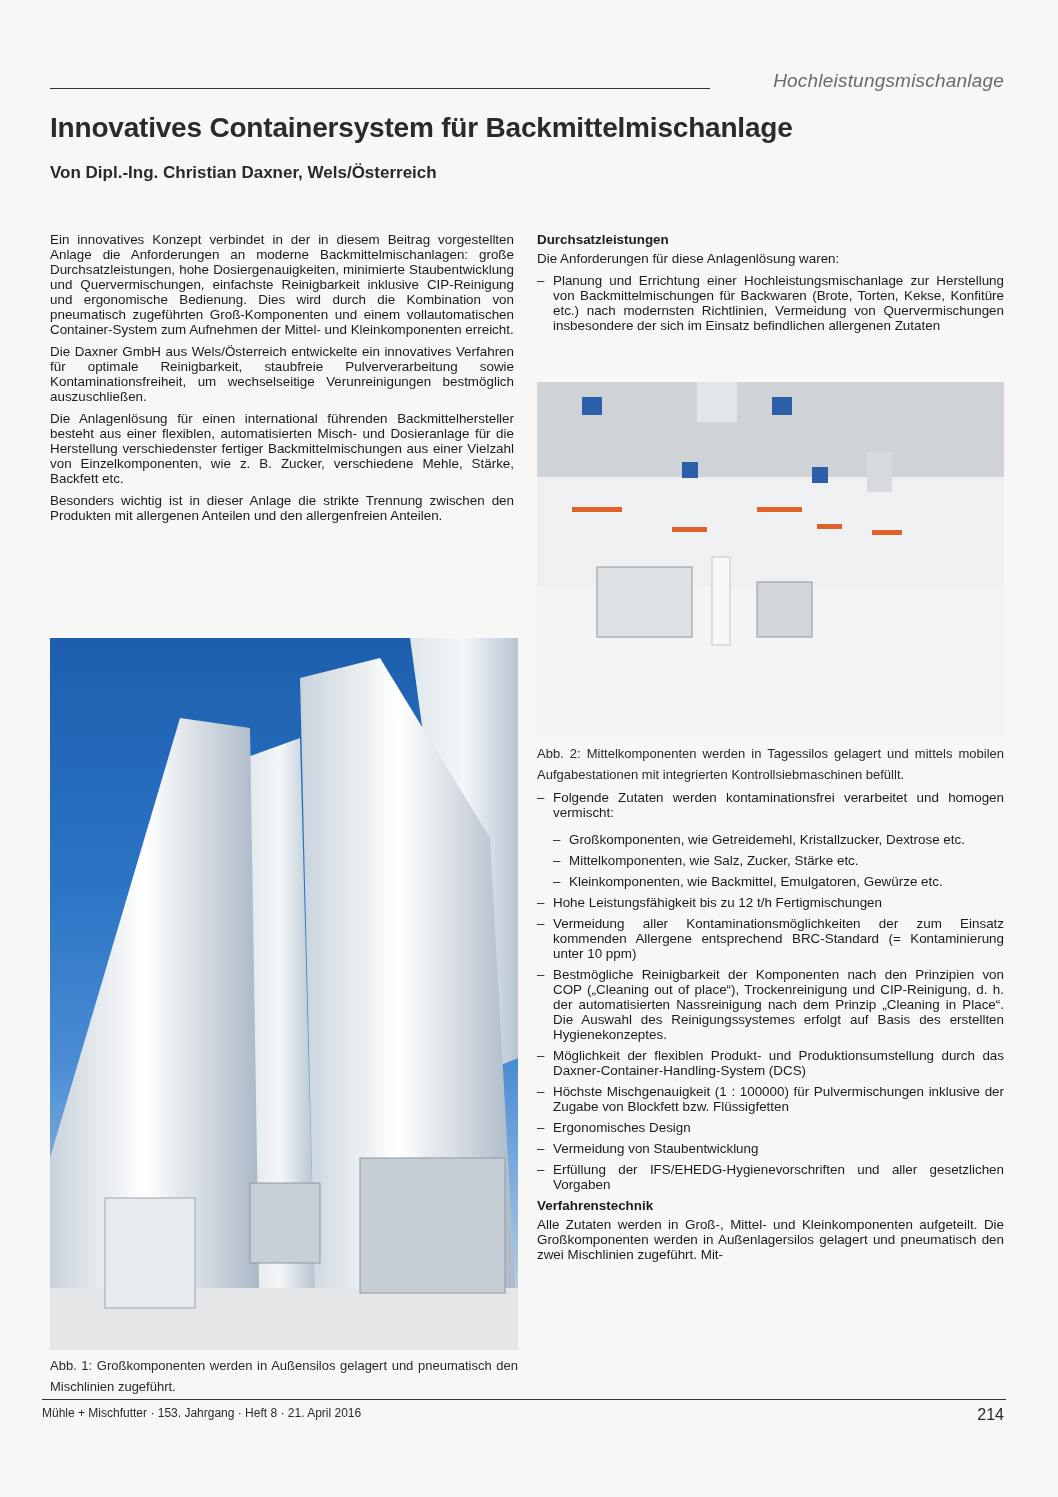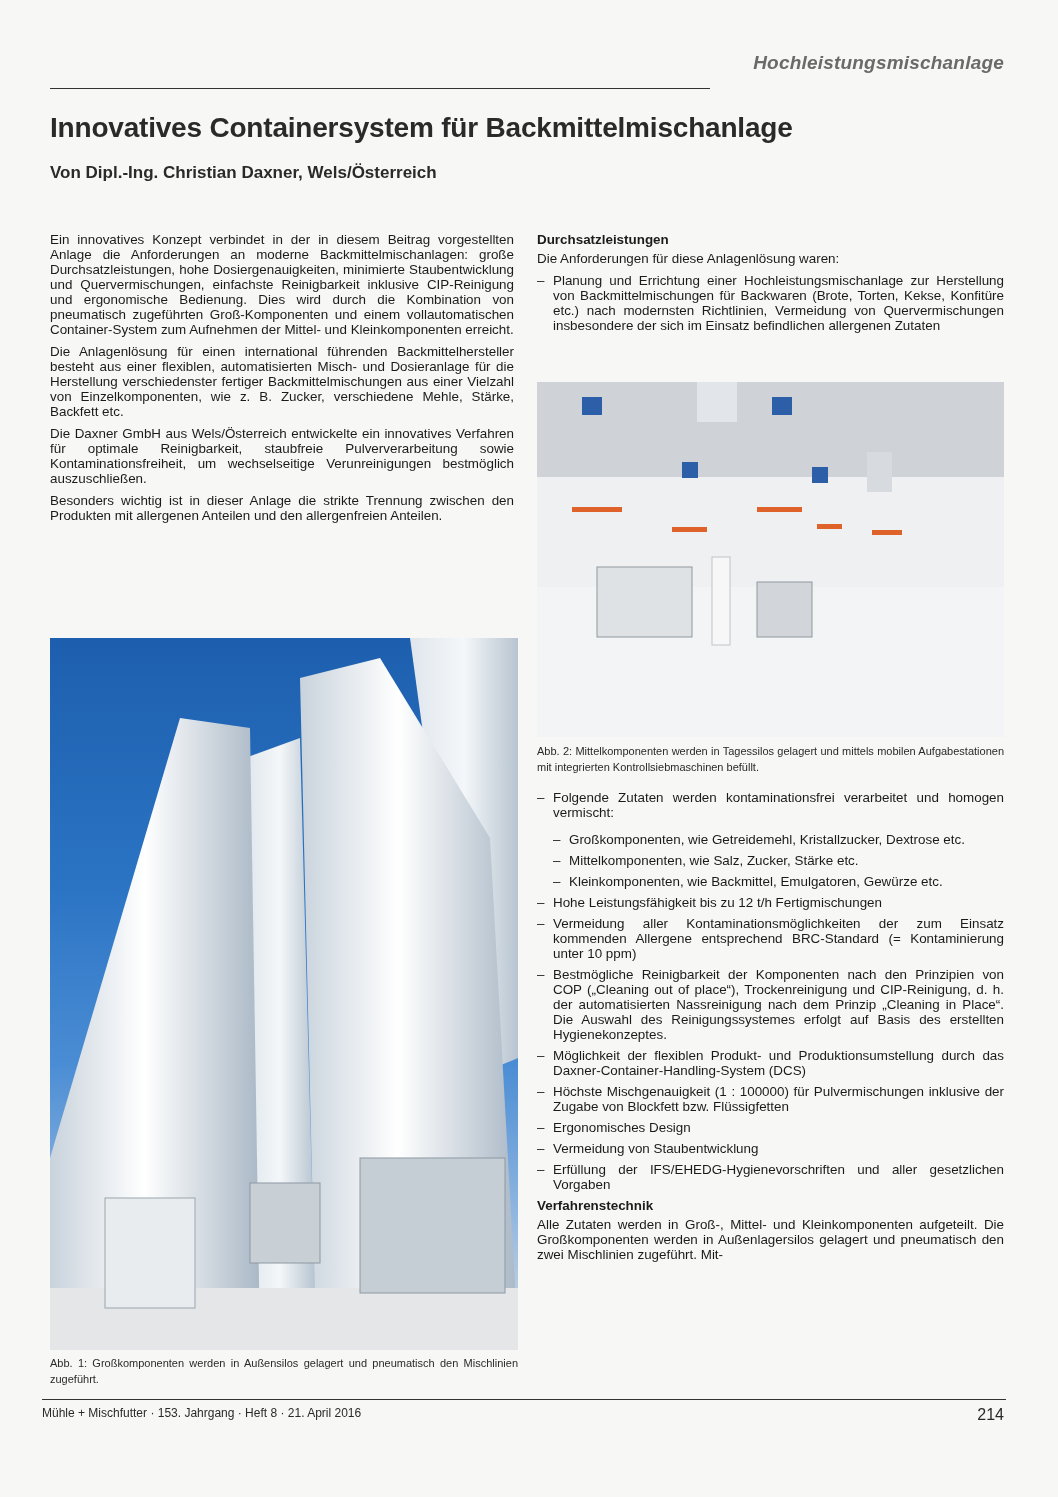--- a/index.html
+++ b/index.html
@@ -1,55 +1,55 @@
 <!DOCTYPE html>
 <html><head>
 <meta charset="utf-8">
 <style>
   html, body { margin:0; padding:0; }
   body {
     width:1058px; height:1497px; background:#f7f7f5; position:relative; overflow:hidden;
     font-family:"Liberation Sans", "DejaVu Sans", sans-serif; color:#1b1b1b;
   }
   .header-rule { position:absolute; left:50px; top:88px; width:660px; height:0; border-top:1.5px solid #333; }
-  .running-head { position:absolute; right:54px; top:52px; font-size:19px; font-style:italic; font-weight:bold; color:#6a6a6a; letter-spacing:0.2px; }
+  .running-head { position:absolute; right:54px; top:70px; font-size:19px; font-style:italic; font-weight:normal; color:#6a6a6a; letter-spacing:0.2px; }
   .title { position:absolute; left:50px; top:112px; font-size:28px; font-weight:bold; color:#2a2a2a; letter-spacing:-0.2px; margin:0;text-align:right; }
   .byline { position:absolute; left:50px; top:163px; font-size:17px; font-weight:bold; color:#2a2a2a; margin:0; }
   .col { position:absolute; font-size:13.4px; line-height:15px; text-align:justify; }
   .col-left { left:50px; top:232px; width:464px; }
   .col-right-top { left:537px; top:232px; width:467px; }
   .col p { margin:0 0 7px 0; hyphens:manual; }
   .col h3 { font-size:13.4px; font-weight:bold; margin:0 0 4px 0; }
   ul.dash { list-style:none; margin:0; padding:0; }
   ul.dash > li { position:relative; padding-left:16px; margin-bottom:6px; }
   ul.dash > li::before { content:"–"; position:absolute; left:0; top:0; }
   ul.dash ul.dash { margin-top:12px; }
   .photo { position:absolute; overflow:hidden; }
   .photo-silos { left:50px; top:638px; width:468px; height:712px; background:linear-gradient(180deg,#1d5fae 0%,#2b74c4 35%,#4b8dd4 60%,#8db5e0 80%,#d8dde2 100%); }
   .photo-hall { left:537px; top:382px; width:467px; height:355px; background:linear-gradient(180deg,#d9dcdf 0%,#c9ccd0 22%,#eceef0 30%,#f4f5f6 60%,#e9eaec 100%); }
-  .caption { position:absolute; font-size:11px; line-height:16px; color:#2a2a2a; text-align:justify; }
+  .caption { position:absolute; font-size:13px; line-height:21px; color:#2a2a2a; text-align:justify; }
   .cap1 { left:50px; top:1355px; width:468px; }
   .cap2 { left:537px; top:743px; width:467px; }
   .col-right-bottom { left:537px; top:790px; width:467px; }
   .footer-rule { position:absolute; left:42px; top:1399px; width:964px; height:0; border-top:1.5px solid #333; }
   .footer-left { position:absolute; left:42px; top:1406px; font-size:12px; color:#2a2a2a; }
   .footer-right { position:absolute; right:54px; top:1406px; font-size:16px; color:#2a2a2a; }
 </style>
 </head>
 <body>
 
 <div class="header-rule"></div>
 <div class="running-head">Hochleistungsmischanlage</div>
 <h1 class="title">Innovatives Containersystem für Backmittelmischanlage</h1>
 <h2 class="byline">Von Dipl.-Ing. Christian Daxner, Wels/Österreich</h2>
 
 <div class="col col-left">
   <p>Ein innovatives Konzept verbindet in der in diesem Beitrag vor­gestellten Anlage die Anforderungen an moderne Backmittel­mischanlagen: große Durchsatzleistungen, hohe Dosiergenau­igkeiten, minimierte Staubentwicklung und Quervermischun­gen, einfachste Reinigbarkeit inklusive CIP-Reinigung und ergo­nomische Bedienung. Dies wird durch die Kombination von pneumatisch zugeführten Groß-Komponenten und einem voll­automatischen Container-System zum Aufnehmen der Mittel- und Kleinkomponenten erreicht.</p>
+  <p>Die Daxner GmbH aus Wels/Österreich entwickelte ein innova­tives Verfahren für optimale Reinigbarkeit, staubfreie Pulver­verarbeitung sowie Kontaminationsfreiheit, um wechselseitige Verunreinigungen bestmöglich auszuschließen.</p>
   <p>Die Anlagenlösung für einen international führenden Backmit­telhersteller besteht aus einer flexiblen, automatisierten Misch- und Dosieranlage für die Herstellung verschiedenster fertiger Backmittelmischungen aus einer Vielzahl von Einzelkomponen­ten, wie z. B. Zucker, verschiedene Mehle, Stärke, Backfett etc.</p>
-  <p>Die Daxner GmbH aus Wels/Österreich entwickelte ein innova­tives Verfahren für optimale Reinigbarkeit, staubfreie Pulver­verarbeitung sowie Kontaminationsfreiheit, um wechselseitige Verunreinigungen bestmöglich auszuschließen.</p>
   <p>Besonders wichtig ist in dieser Anlage die strikte Trennung zwi­schen den Produkten mit allergenen Anteilen und den allergen­freien Anteilen.</p>
 </div>
 
 <div class="photo photo-silos">
   <svg width="468" height="712" viewBox="0 0 468 712">
     <defs>
       <linearGradient id="silo" x1="0" x2="1" y1="0" y2="0">
         <stop offset="0" stop-color="#c9d3dc"></stop>
         <stop offset="0.45" stop-color="#ffffff"></stop>
         <stop offset="1" stop-color="#aab8c6"></stop>

